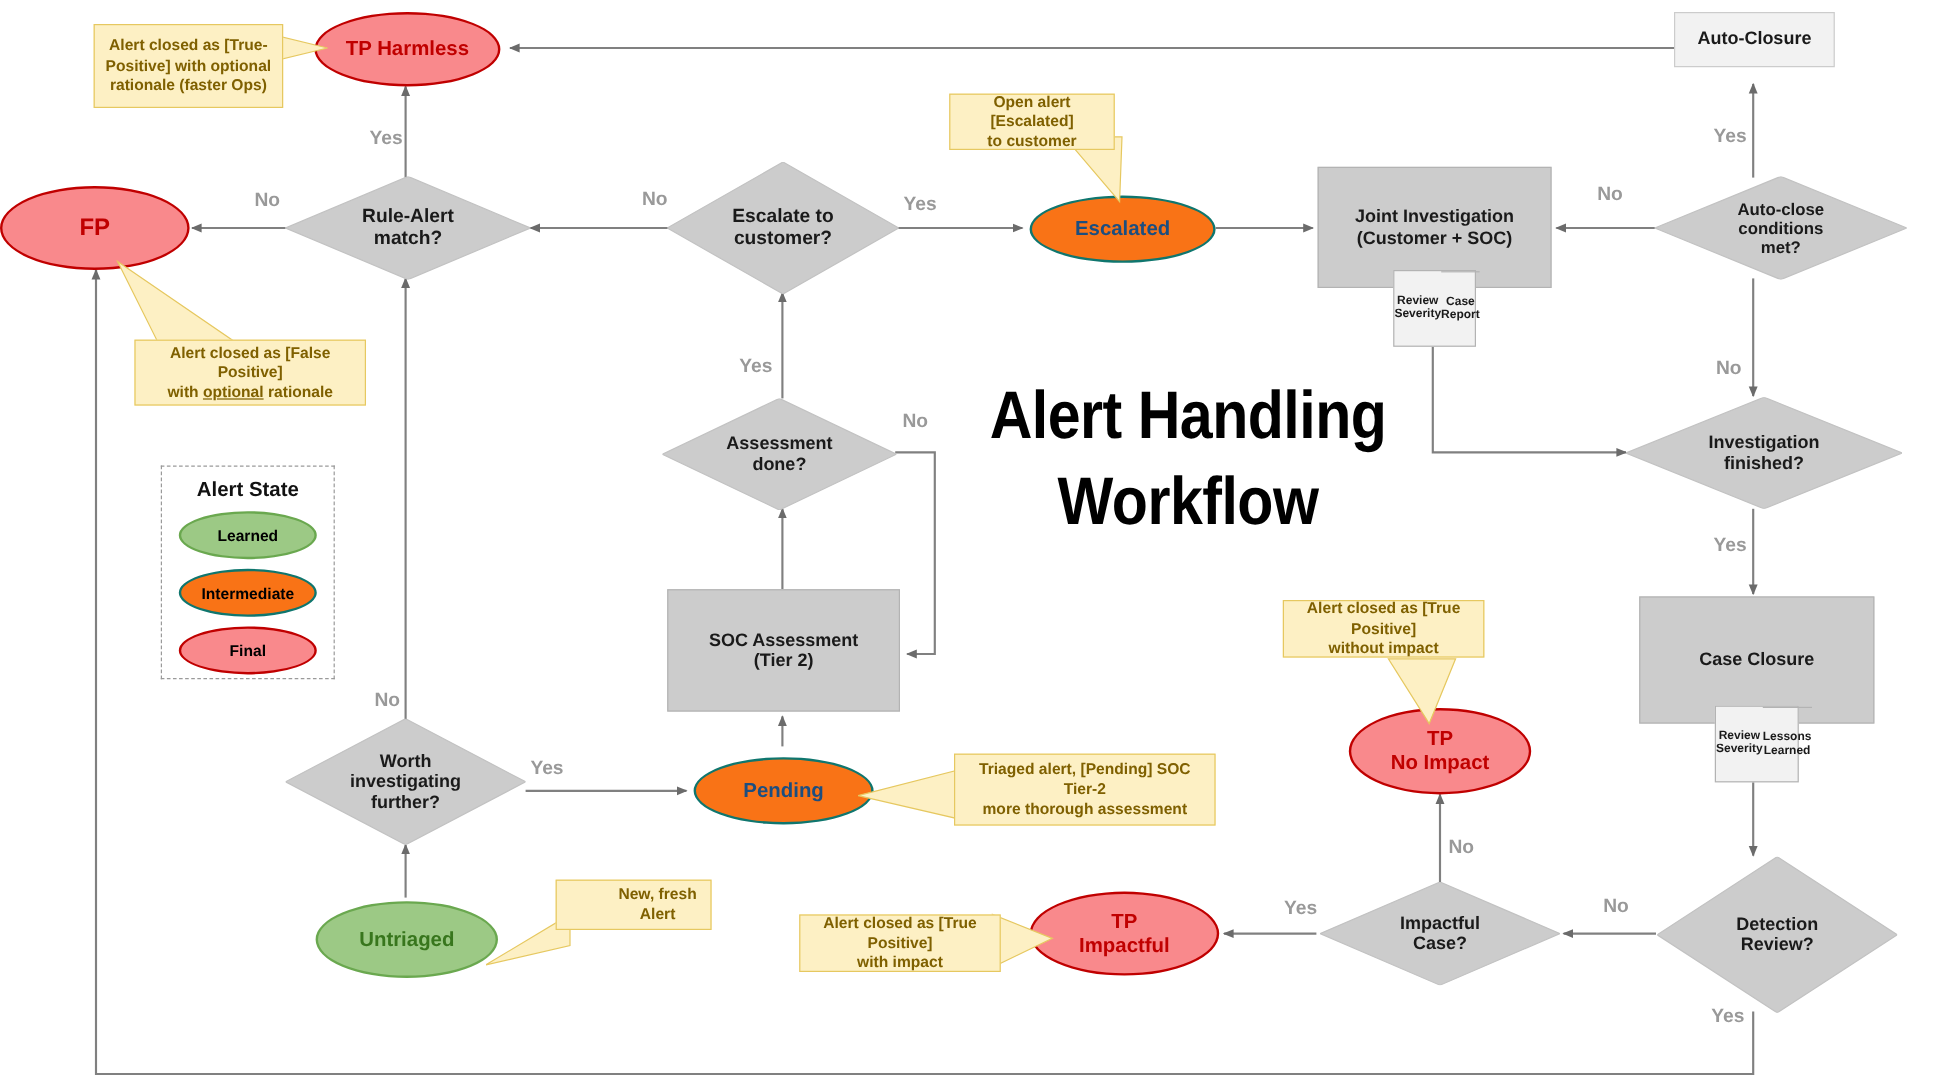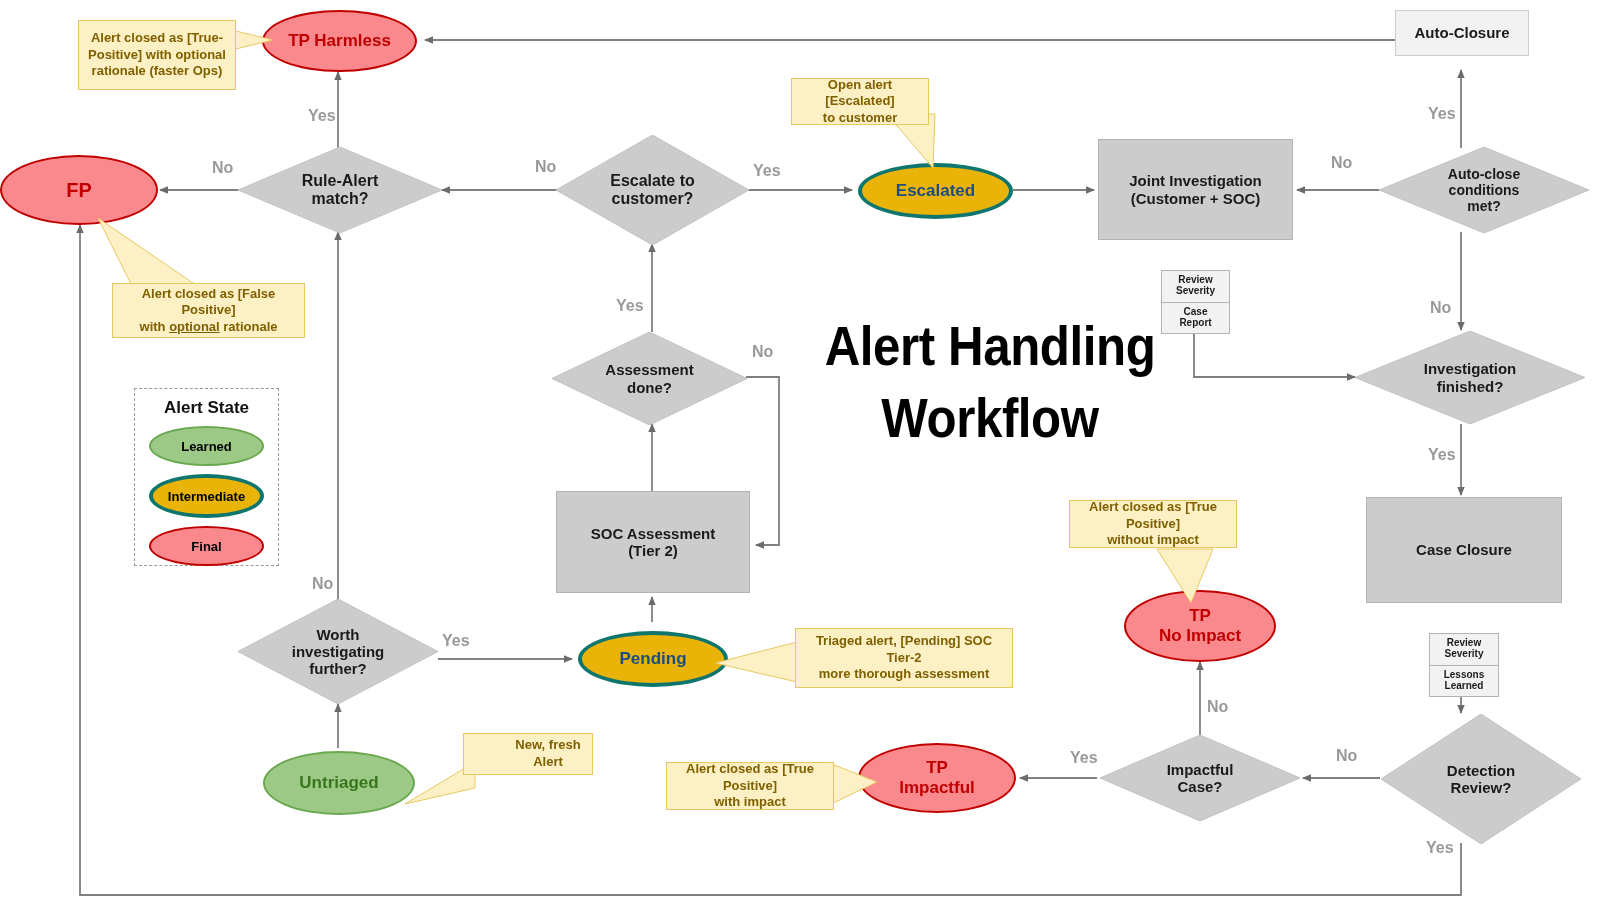--- a/index.html
+++ b/index.html
@@ -7,37 +7,37 @@
   #canvas{position:relative;width:1623px;height:906px;background:#fff;overflow:hidden;}
   svg.edges{position:absolute;left:0;top:0;width:1623px;height:906px;pointer-events:none;}
 
   
   .node{position:absolute;box-sizing:border-box;display:flex;align-items:center;justify-content:center;text-align:center;}
   .node .lbl{display:block;line-height:1.15;white-space:pre-line;}
 
   .ellipse{border-radius:50%;}
   .el-green{background:#9cc985;border:2px solid #6aa84f;}
   .el-green .lbl{color:#38761d;font-weight:bold;}
-  .el-blue{background:#eab308;border:4px solid #0f766e;}
+  .el-blue{background:#f97316;border:2px solid #0f766e;}
   .el-blue .lbl{color:#1c4e80;font-weight:bold;}
   .el-red{background:#f9898c;border:2px solid #c00000;}
   .el-red .lbl{color:#c00000;font-weight:bold;}
 
   .proc{background:#cccccc;border:1px solid #b3b3b3;}
   .proc .lbl{color:#1a1a1a;font-weight:bold;}
   .proc-light{background:#f2f2f2;border:1px solid #cccccc;}
   .proc-light .lbl{color:#1a1a1a;font-weight:bold;}
 
   .diamond{background:transparent;border:none;}
   .diamond .dshape{position:absolute;left:0;top:0;width:100%;height:100%;}
   .diamond .lbl{position:relative;z-index:2;color:#1a1a1a;font-weight:bold;}
 
   
   .subtable{position:absolute;background:#f2f2f2;border:1px solid #b3b3b3;
-            display:flex;flex-direction:column;z-index:5;margin-top:45px;}
+            display:flex;z-index:5;}
   .subtable .row{flex:1;display:flex;align-items:center;justify-content:center;
                  text-align:center;color:#1a1a1a;font-weight:bold;line-height:1.08;white-space:pre-line;}
   .subtable .row + .row{border-top:1px solid #b3b3b3;}
 
   
   .note{position:absolute;background:#fdf0c4;border:1px solid #e6c860;
         display:flex;align-items:center;justify-content:center;text-align:center;
         color:#7f6000;font-weight:bold;line-height:1.28;box-sizing:border-box;
         padding:6px 8px;z-index:6;white-space:pre-line;}
   .note u{text-decoration:underline;}

